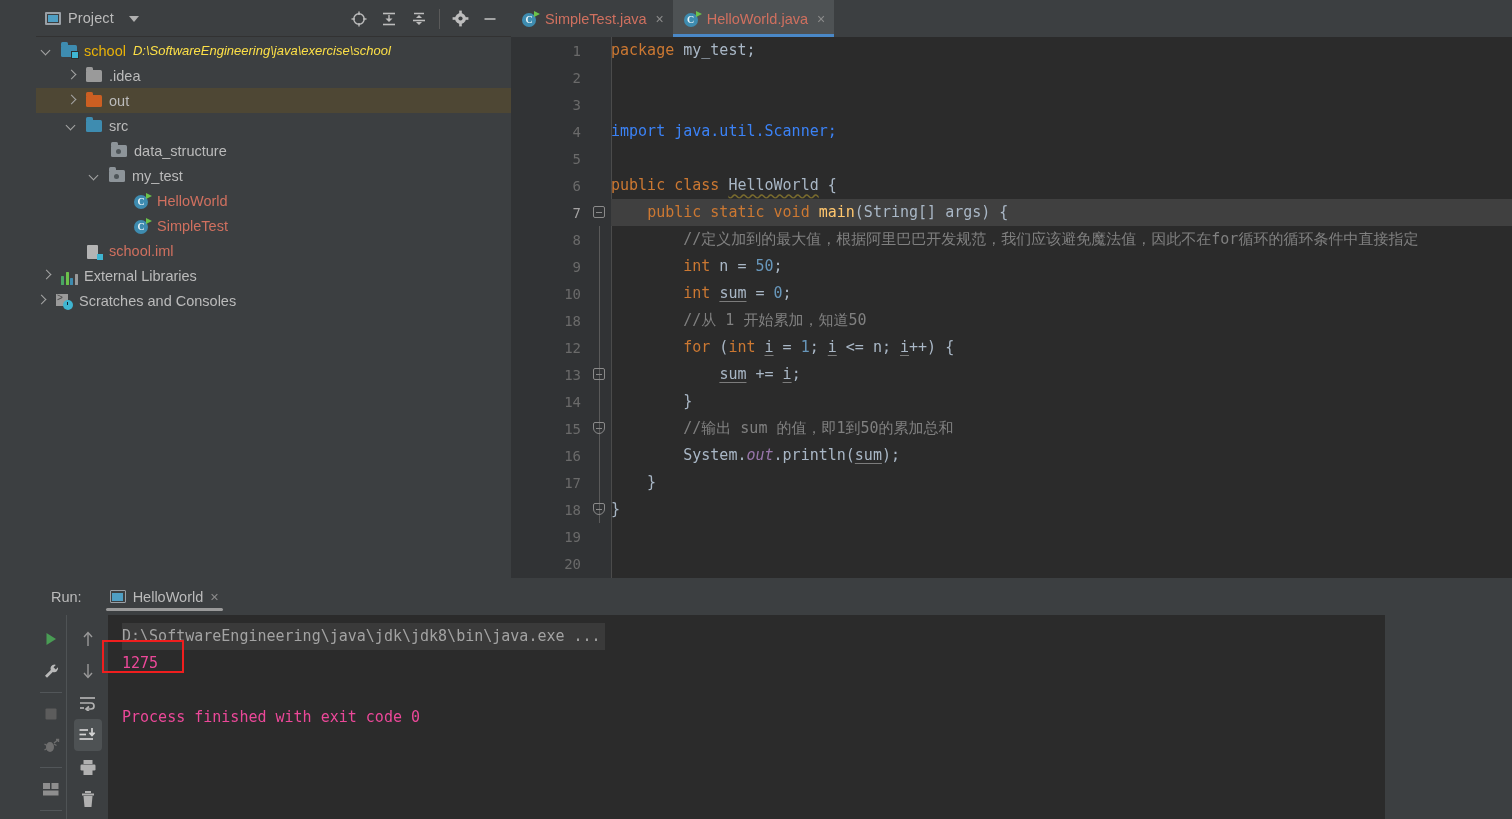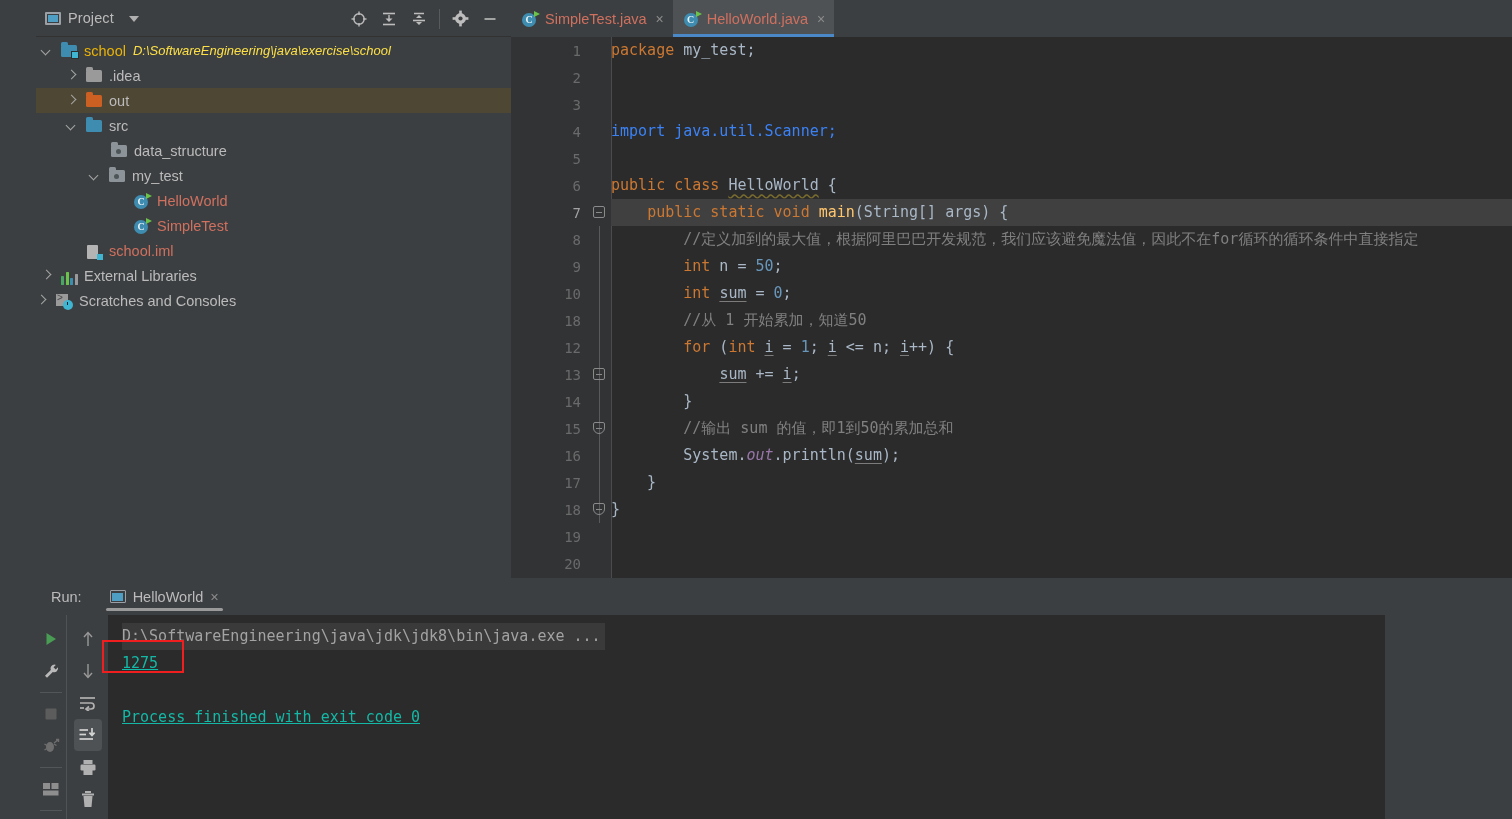--- a/index.html
+++ b/index.html
@@ -184,21 +184,21 @@
   }
   .sbtn { width: 28px; height: 32px; display: flex; align-items: center; justify-content: center; }
   .sbtn.on { background: #4e5254; border-radius: 4px; }
   .hsep { width: 22px; height: 1px; background: #525659; margin: 5px 0; }
   #console {
     position: absolute; left: 72px; top: 0; right: 0; bottom: 0; background: #2b2b2b;
     font-family: "DejaVu Sans Mono", monospace; font-size: 15px; padding: 8px 0 0 14px;
   }
   .oline { height: 27px; line-height: 27px; white-space: pre; }
   .cmdline { color: #a3a3a3; background: #3a3a3a; display: inline-block; padding-right: 4px; }
-  .outval { color: #14b8a6; text-decoration: underline; }
+  .outval { color: #ec4899; }
   #redbox {
     position: absolute; left: 66px; top: 640px; width: 82px; height: 33px;
     border: 2px solid #f01e1e; pointer-events: none; z-index: 30;
   }
 </style>
 </head>
 <body>
 
 <div id="root">
 

